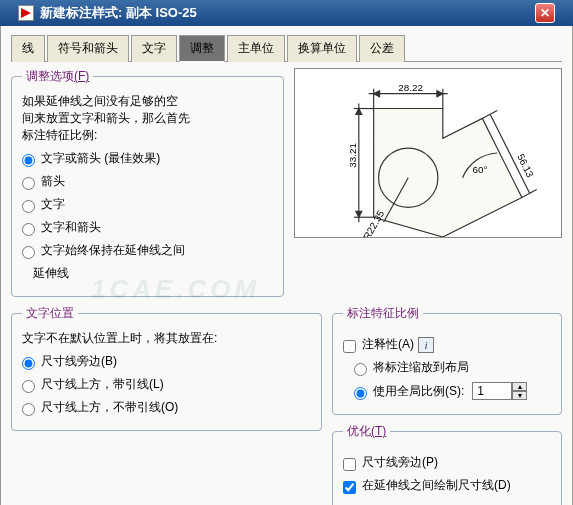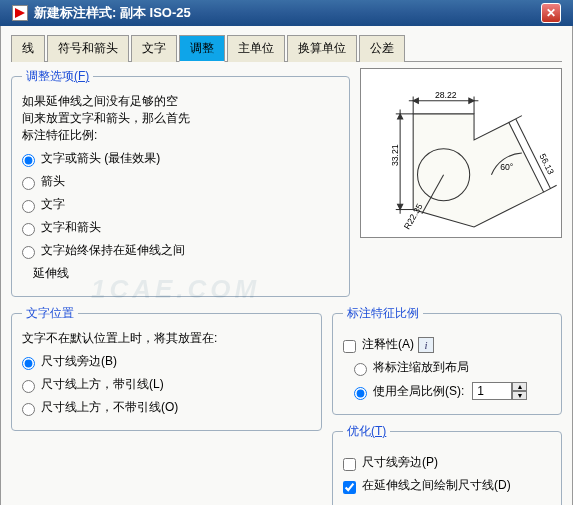--- a/index.html
+++ b/index.html
@@ -1,33 +1,33 @@
 <!DOCTYPE html>
 <html><head>
 <meta charset="utf-8">
 <style>
 * { box-sizing: border-box; margin: 0; padding: 0; }
 body { font-family: "Microsoft YaHei", SimSun, sans-serif; font-size: 12px; background: #ece9d8; width: 573px; }
-.titlebar { background: linear-gradient(to bottom, #3a6ea5 0%, #2a5a95 50%, #1a4a85 100%); height: 26px; display: flex; align-items: center; padding: 0 12px; color: #fff; }
+.titlebar { background: linear-gradient(to bottom, #3a6ea5 0%, #2a5a95 50%, #1a4a85 100%); height: 26px; display: flex; align-items: center; padding: 0 18px; color: #fff; }
 .titlebar .ticon { width: 16px; height: 16px; background: #fff; border: 1px solid #888; margin-right: 6px; position: relative; }
 .titlebar .ticon::after { content: ""; position: absolute; border-left: 10px solid #d00; border-top: 5px solid transparent; border-bottom: 5px solid transparent; left: 2px; top: 2px; }
 .titlebar .title { flex: 1; font-weight: bold; font-size: 13px; }
 .close-btn { width: 20px; height: 20px; background: linear-gradient(to bottom, #f08080, #c03020); border: 1px solid #fff; border-radius: 3px; color: #fff; display: flex; align-items: center; justify-content: center; font-weight: bold; font-family: Arial; }
 .dialog-body { padding: 8px 10px 10px 10px; background: #f9f9f7; border: 1px solid #999; border-top: none; min-height: 470px; position: relative; }
 .tabs { display: flex; border-bottom: 1px solid #999; margin-bottom: 6px; }
 .tab { padding: 4px 10px; border: 1px solid #999; border-bottom: none; margin-right: 2px; background: #ece9d8; cursor: pointer; position: relative; top: 1px; }
-.tab.active { background: #0ea5e9; border-bottom: 1px solid #f9f9f7; }
+.tab.active { background: #737373; border-bottom: 1px solid #f9f9f7; }
 fieldset { border: 1px solid #a0b0c0; border-radius: 4px; padding: 8px 10px; margin-bottom: 8px; }
-legend { color: #1d4ed8; padding: 0 4px; }
+legend { color: #701a75; padding: 0 4px; }
 legend .ul { text-decoration: underline; }
 .row { margin: 6px 0; display: flex; align-items: flex-end; }
 .radio, .check { width: 13px; height: 13px; margin-right: 6px; flex-shrink: 0; }
 .top-grid { display: flex; gap: 10px; }
 .left-col { flex: 1; }
-.preview { width: 202px; height: 170px; border: 1px solid #888; background: #fff; position: relative; margin-bottom: 8px; }
+.preview { width: 268px; height: 170px; border: 1px solid #888; background: #fff; position: relative; margin-bottom: 8px; }
 .preview svg { width: 100%; height: 100%; }
 .lower-grid { display: flex; gap: 10px; }
 .lower-left { flex: 1; }
 .lower-right { width: 230px; }
 .info-icon { display: inline-flex; width: 16px; height: 16px; border: 1px solid #777; background: #e8f0f8; align-items: center; justify-content: center; font-style: italic; font-family: Georgia; font-size: 11px; color: #336; margin-left: 4px; }
 .spinner { display: inline-flex; align-items: center; margin-left: 8px; }
 .spinner input { width: 40px; height: 18px; border: 1px solid #7a7a7a; padding: 0 4px; font-size: 12px; }
 .spinner .spins { display: flex; flex-direction: column; }
 .spinner .sp { width: 15px; height: 9px; border: 1px solid #7a7a7a; background: #e8e8e8; font-size: 7px; display: flex; align-items: center; justify-content: center; line-height: 1; }
 .indent { margin-left: 11px; }

